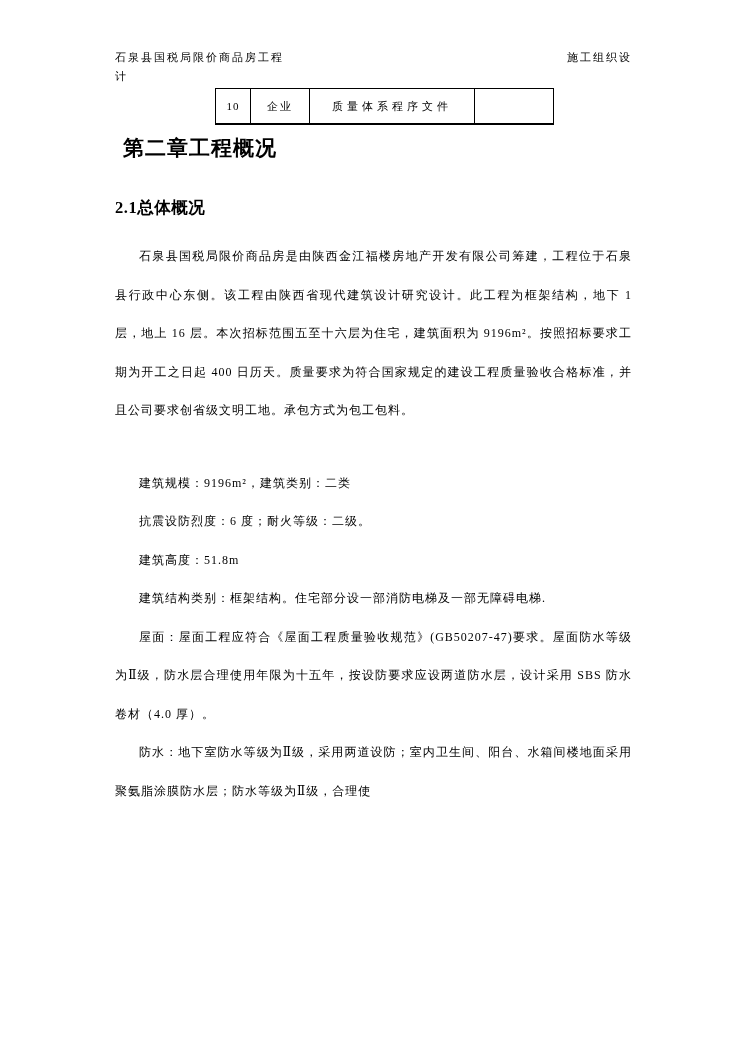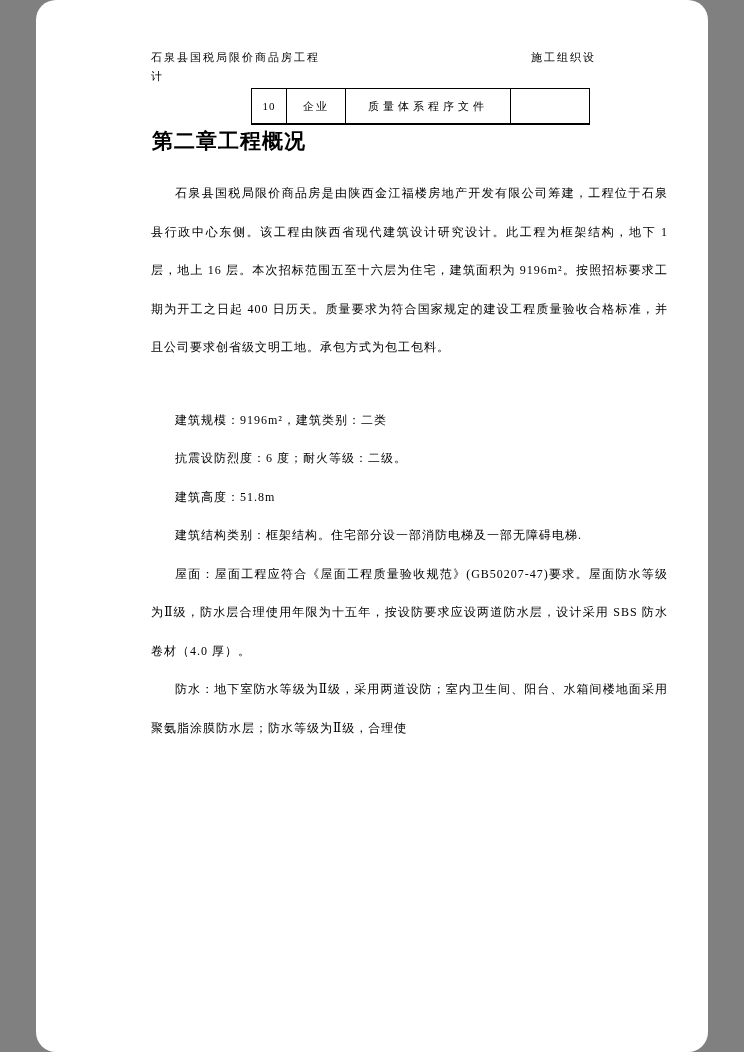--- a/index.html
+++ b/index.html
@@ -1,25 +1,24 @@
 <!DOCTYPE html>
 <html><head>
 <meta charset="utf-8">
 <style>
   html, body { margin: 0; padding: 0; background: #808080; }
   .page {
     position: relative;
-    width: 672px;
+    width: 744px;
     height: 1052px;
     margin: 0 auto;
     background: #ffffff;
     font-family: "Liberation Serif", "DejaVu Serif", serif;
     color: #000000;
     overflow: hidden;
-    border-radius: 20px;
   }
 
   
   .header {
     position: absolute;
     top: 50px;
     left: 115px;
     right: 112px;
     font-size: 11px;
     letter-spacing: 2px;
@@ -53,21 +52,21 @@
   
   .content {
     position: absolute;
     top: 125px;
     left: 115px;
     width: 517px;
   }
   h1.chapter {
     font-size: 21px;
     font-weight: bold;
-    margin: 1px;
+    margin: 8px;
     line-height: 30px;
     letter-spacing: 1px;
   }
   h2.section {
     font-size: 16.5px;
     font-weight: bold;
     margin: 34px 0 0 0;
     line-height: 22px;
     letter-spacing: 0.5px;
   }
@@ -105,20 +104,21 @@
       <td class="c3">质量体系程序文件</td>
       <td class="c4"></td>
     </tr>
   </tbody>
     </table>
 
   <div class="content">
 
     <h1 class="chapter">第二章工程概况</h1>
 
+    <h2 class="section">2.1总体概况</h2>
 
     <p class="body-para">石泉县国税局限价商品房是由陕西金江福楼房地产开发有限公司筹建，工程位于石泉县行政中心东侧。该工程由陕西省现代建筑设计研究设计。此工程为框架结构，地下 1 层，地上 16 层。本次招标范围五至十六层为住宅，建筑面积为 9196m²。按照招标要求工期为开工之日起 400 日历天。质量要求为符合国家规定的建设工程质量验收合格标准，并且公司要求创省级文明工地。承包方式为包工包料。</p>
 
 
     <p class="body-para item first">建筑规模：9196m²，建筑类别：二类</p>
     <p class="body-para item">抗震设防烈度：6 度；耐火等级：二级。</p>
     <p class="body-para item">建筑高度：51.8m</p>
     <p class="body-para item">建筑结构类别：框架结构。住宅部分设一部消防电梯及一部无障碍电梯.</p>
     <p class="body-para item">屋面：屋面工程应符合《屋面工程质量验收规范》(GB50207-47)要求。屋面防水等级为Ⅱ级，防水层合理使用年限为十五年，按设防要求应设两道防水层，设计采用 SBS 防水卷材（4.0 厚）。</p>
     <p class="body-para item">防水：地下室防水等级为Ⅱ级，采用两道设防；室内卫生间、阳台、水箱间楼地面采用聚氨脂涂膜防水层；防水等级为Ⅱ级，合理使</p>

